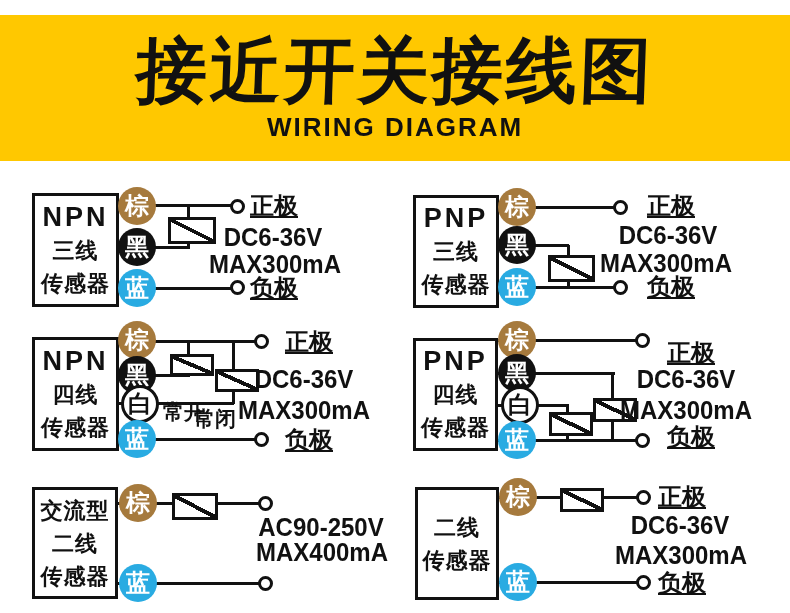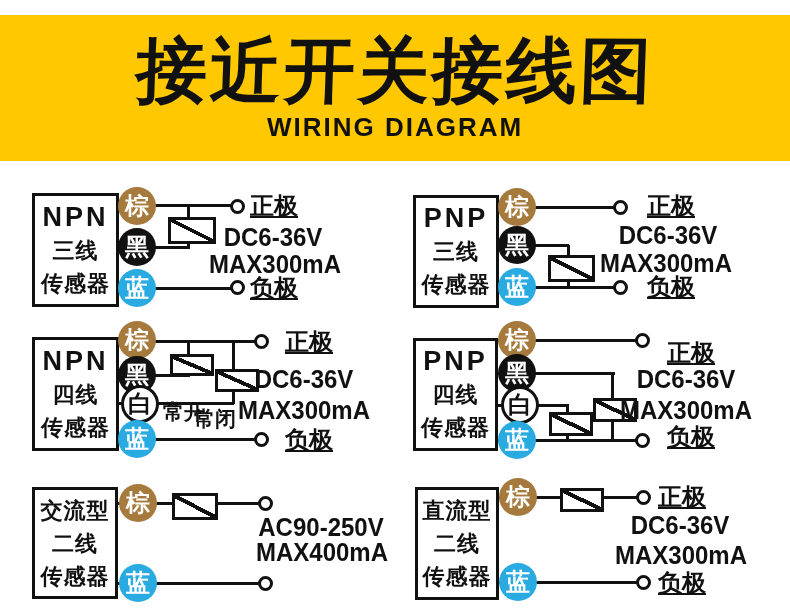--- a/index.html
+++ b/index.html
@@ -184,21 +184,20 @@
     <div class="lbl spec" style="left:322px;top:552px;">MAX400mA</div>
   </div>
 
   <div class="diagram">
     <div class="hline" style="left:493px;top:496px;width:150px;"></div>
     <div class="hline" style="left:493px;top:581px;width:150px;"></div>
     <div class="load" style="left:560px;top:488px;width:38px;height:18px;"></div>
     <div class="terminal" style="left:636px;top:490px;"></div>
     <div class="terminal" style="left:636px;top:575px;"></div>
     <div class="sensorbox" style="left:415px;top:487px;width:78px;height:107px;">
-      <div class="bl">直流型</div>
       <div class="bl">二线</div>
       <div class="bl">传感器</div>
     </div>
     <div class="badge brown" style="left:499px;top:478px;">棕</div>
     <div class="badge blue" style="left:499px;top:563px;">蓝</div>
     <div class="lbl pole" style="left:658px;top:497px;">正极</div>
     <div class="lbl spec" style="left:680px;top:525px;">DC6-36V</div>
     <div class="lbl spec" style="left:681px;top:555px;">MAX300mA</div>
     <div class="lbl pole" style="left:658px;top:583px;">负极</div>
   </div>

